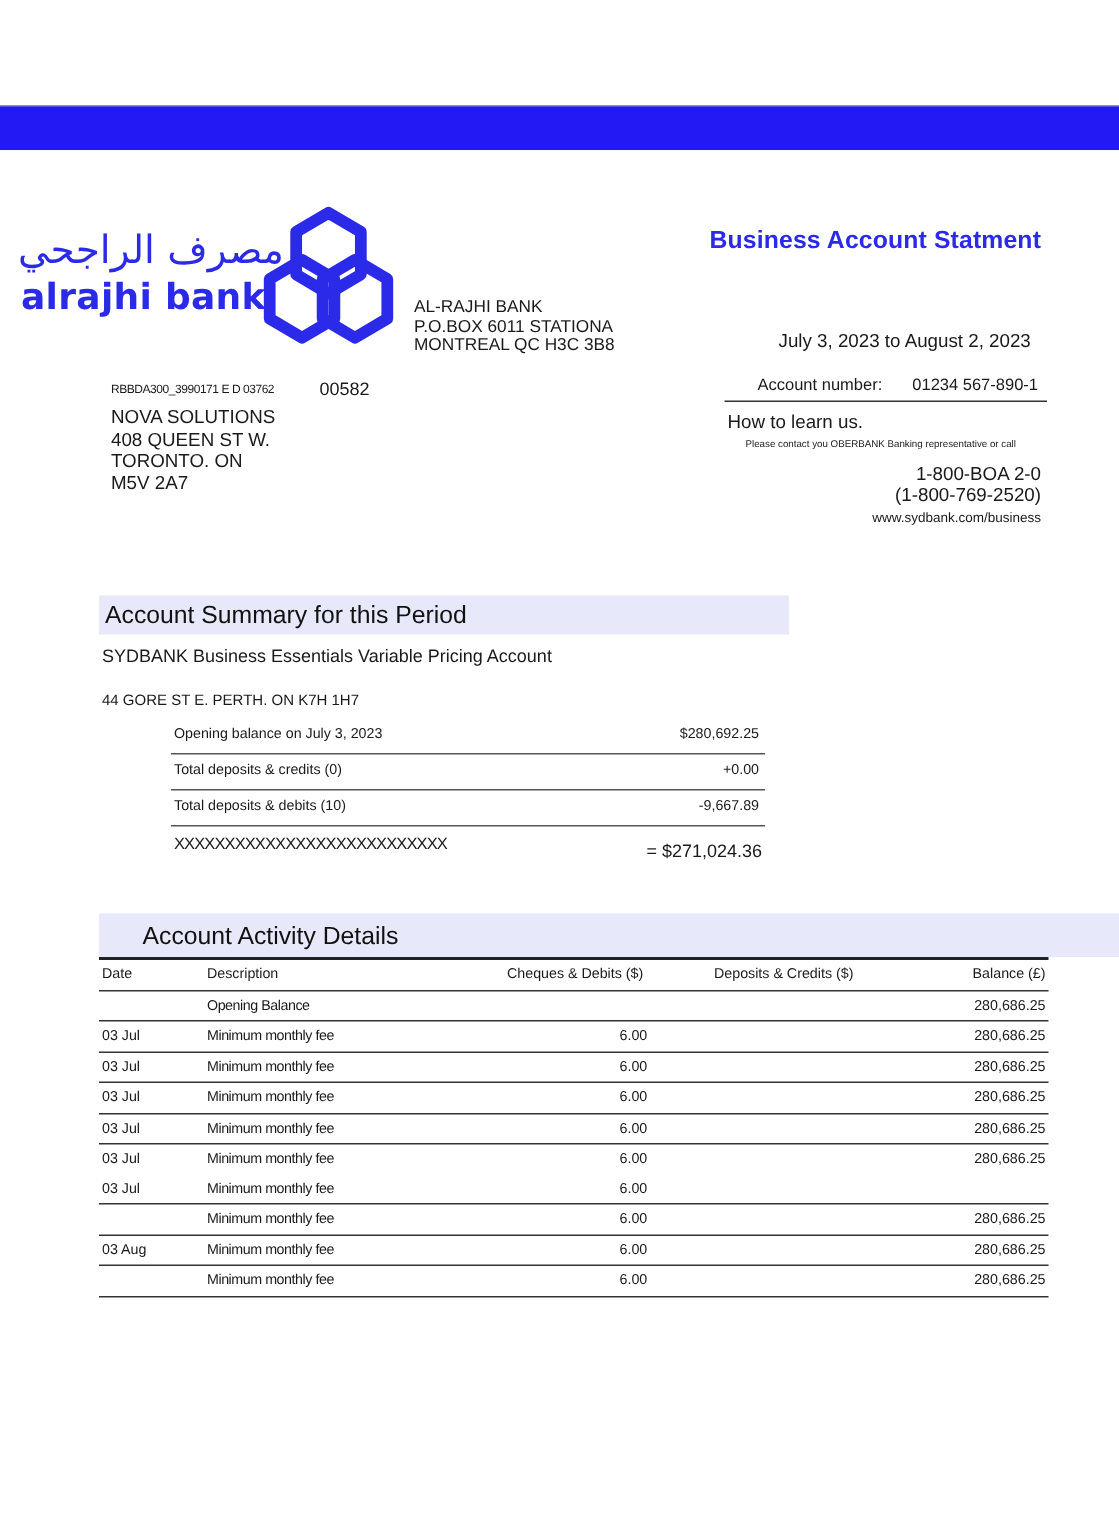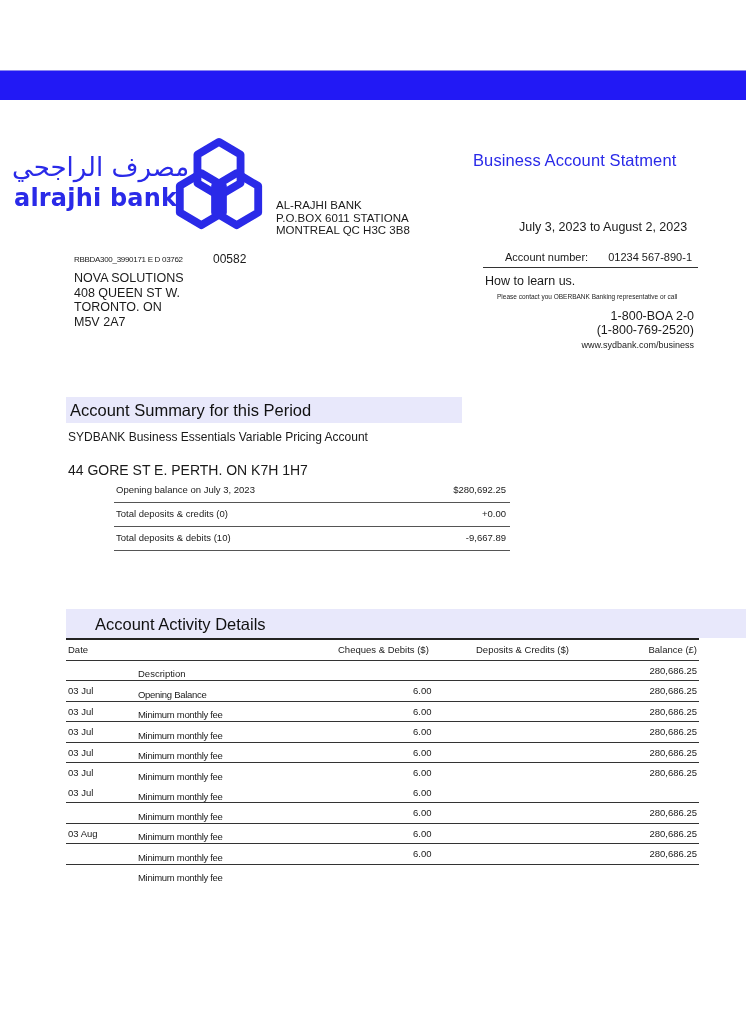--- a/index.html
+++ b/index.html
@@ -10,58 +10,58 @@
   .abs { position: absolute; }
   .topbar { left: 0; top: 70px; width: 746px; height: 29px; background: #2219f5; border-top: 1px solid #8a86f0; }
 
   
   .brand-ar { left: 12px; top: 152px; font-family: "DejaVu Sans", sans-serif; font-size: 26px; color: #2a2ae8; direction: rtl; letter-spacing: -0.5px; }
   .brand-en { left: 14px; top: 184px; font-family: "DejaVu Sans", sans-serif; font-size: 24px; color: #2a2ae8; font-weight: bold; letter-spacing: 0.2px; }
   .logo { left: 170px; top: 135px; width: 98px; height: 100px; }
   .bank-addr { left: 276px; top: 183px; font-size: 11.5px; line-height: 12.5px; color: #1a1a1a; margin-top: 16px; }
 
   
-  .doc-title { left: 473px; top: 151px; font-size: 16.5px; font-weight: normal; color: #2a2ae8; letter-spacing: 0.1px; }
+  .doc-title { left: 473px; top: 151px; font-size: 16.5px; font-weight: bold; color: #2a2ae8; letter-spacing: 0.1px; }
   .period { left: 519px; top: 220px; font-size: 12.5px; color: #1a1a1a; }
   .acct-row { left: 483px; top: 250px; width: 215px; height: 17px; border-bottom: 1.5px solid #333; font-size: 11px; }
   .acct-row .lbl { position: absolute; left: 22px; top: 1px; }
   .acct-row .val { position: absolute; right: 6px; top: 1px; }
   .learn { left: 485px; top: 274px; font-size: 12.5px; }
   .contact { left: 497px; top: 293px; font-size: 6.5px; color: #222; }
   .phone1 { right: 52px; top: 309px; font-size: 12.5px; text-align: right; }
   .phone2 { right: 52px; top: 323px; font-size: 12.5px; text-align: left; }
   .web { right: 52px; top: 340px; font-size: 9px; text-align: right; }
 
   
   .ref { left: 74px; top: 255px; font-size: 8px; letter-spacing: -0.3px; text-align: center; }
   .ref-num { left: 213px; top: 252px; font-size: 12px; }
   .recipient { left: 74px; top: 271px; font-size: 12.5px; line-height: 14.5px; }
 
   
   .sec-head { background: #e8e8fb; font-size: 16.5px; color: #111; padding-left: 4px; box-sizing: border-box; }
-  .sum-head { left: 66px; top: 397px; width: 396px; height: 26px; line-height: 26px; }
+  .sum-head { left: 66px; top: 397px; width: 460px; height: 26px; line-height: 26px; }
   .product { left: 68px; top: 430px; font-size: 12px; }
-  .branch { left: 68px; top: 462px; font-size: 14px; }
+  .branch { left: 68px; top: 462px; font-size: 10px; }
   .sum-table { left: 66px; top: 479px; width: 396px; margin-left: 48px; }
   .sum-row { position: relative; height: 23px; border-bottom: 1.5px solid #555; font-size: 9.5px; }
   .sum-row .l { position: absolute; left: 2px; top: 5px; }
   .sum-row .r { position: absolute; right: 4px; top: 5px; }
   .sum-total { position: relative; height: 24px; font-size: 12px; }
   .sum-total .l { position: absolute; left: 2px; top: 6px; font-size: 11px; letter-spacing: -0.6px; }
   .sum-total .r { position: absolute; right: 2px; top: 9px; }
 
   
   .act-head { left: 66px; top: 609px; width: 729px; height: 29px; line-height: 30px; padding-left: 29px; }
   .act-table { left: 66px; top: 638px; width: 633px; border-top: 2px solid #222; }
   .act-row { position: relative; height: 19.5px; border-bottom: 1.5px solid #333; font-size: 9.5px; }
   .act-row.hdr { font-size: 9.5px; }
   .act-row.nob { border-bottom: none; }
   .act-row span { position: absolute; top: 4px; white-space: nowrap; }
   .c-date { left: 2px; }
-  .c-desc { left: 72px; letter-spacing: -0.3px; margin-top: 24px; }
+  .c-desc { left: 72px; letter-spacing: -0.3px; }
   .c-debit { left: 338px; width: 0; }
   .c-credit { left: 410px; }
   .c-bal { right: 2px; }
 </style>
 </head>
 <body>
 
 <div class="abs topbar"></div>
 
 <div class="abs brand-ar">مصرف الراجحي</div>
@@ -109,20 +109,24 @@
     <span class="r">$280,692.25</span>
   </div>
   <div class="sum-row">
     <span class="l">Total deposits &amp; credits (0)</span>
     <span class="r">+0.00</span>
   </div>
   <div class="sum-row">
     <span class="l">Total deposits &amp; debits (10)</span>
     <span class="r">-9,667.89</span>
   </div>
+  <div class="sum-total">
+    <span class="l">XXXXXXXXXXXXXXXXXXXXXXXXXXX</span>
+    <span class="r">= $271,024.36</span>
+  </div>
 </div>
 
 <div class="abs sec-head act-head">Account Activity Details</div>
 <div class="abs act-table">
   <div class="act-row hdr">
     <span class="c-date">Date</span>
     <span class="c-desc" style="left:72px;letter-spacing:0">Description</span>
     <span style="left:272px">Cheques &amp; Debits ($)</span>
     <span style="left:410px">Deposits &amp; Credits ($)</span>
     <span class="c-bal">Balance (£)</span>

